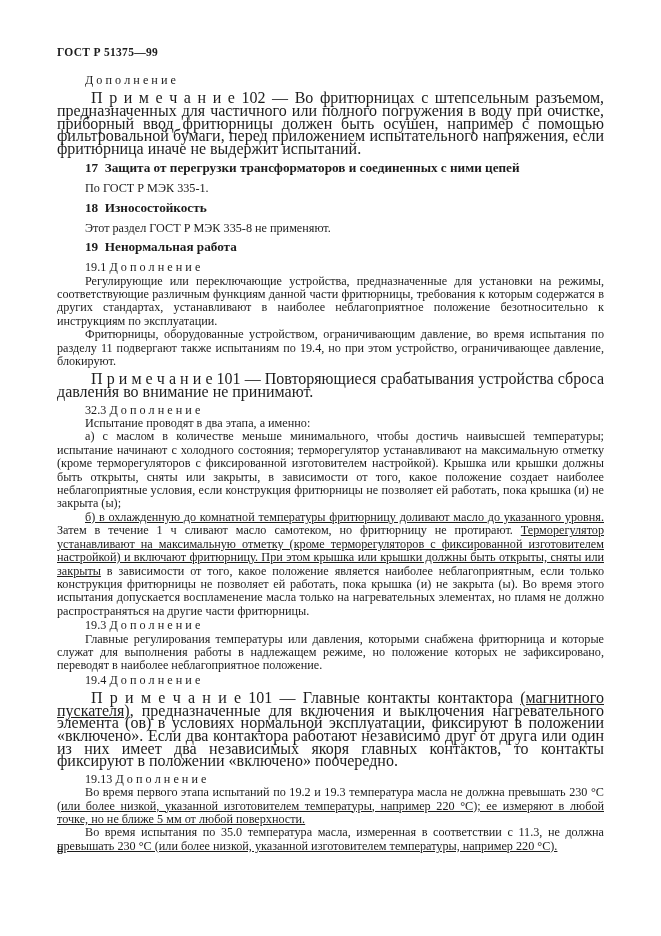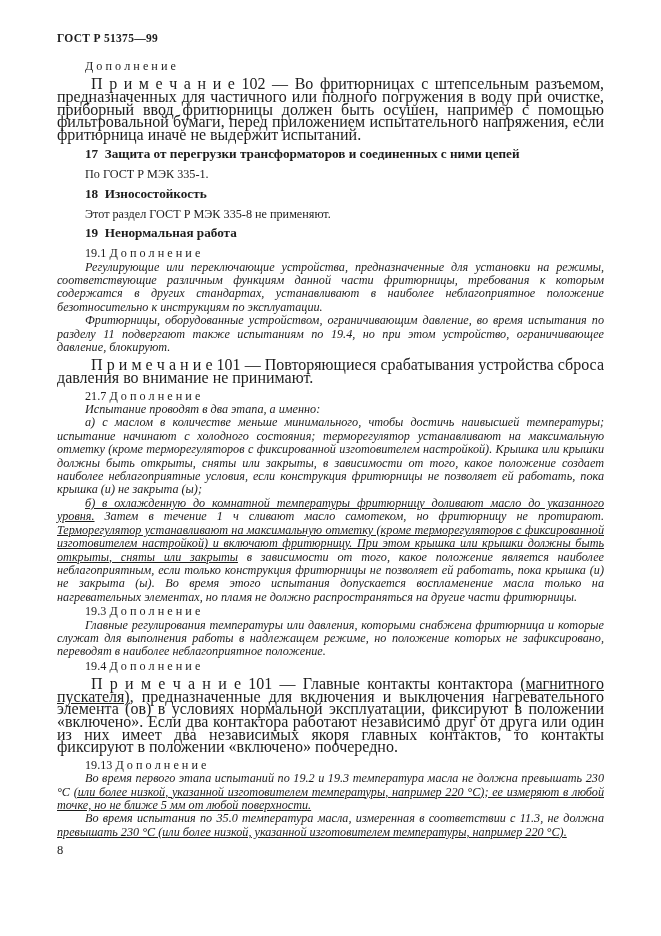--- a/index.html
+++ b/index.html
@@ -2,40 +2,40 @@
 <html><head>
 <meta charset="utf-8">
 <style>
   html, body { margin: 0; padding: 0; background: #ffffff; }
   .page {
     position: relative;
     width: 661px;
     height: 936px;
     background: #ffffff;
     box-sizing: border-box;
-    padding: 32px 57px 0 57px;
+    padding: 46px 57px 0 57px;
     overflow: hidden;
     font-family: "Liberation Serif", serif;
     color: #1c1c1c;
   }
   .running-header {
     font-weight: bold;
     font-size: 11.5px;
     letter-spacing: 0.3px;
     margin-bottom: 16px;
   }
   .doc-body p { margin: 0; }
   .blk {
     font-size: 12.2px;
     line-height: 13.4px;
     text-align: justify;
     text-indent: 28px;
   }
   .blk.plain, .blk.label { font-style: normal; }
-  .blk.italic { font-style: italic; }
+  .blk.italic { }
   .blk.label { margin-top: 1px; }
   .blk.heading {
     font-weight: bold;
     font-style: normal;
     font-size: 13.2px;
     line-height: 15px;
     text-align: left;
     margin: 4px 0 7px 0;
   }
   .blk.note {
@@ -63,21 +63,21 @@
       <p class="blk note"><span>П р и м е ч а н и е  102 — Во фритюрницах с штепсельным разъемом, предназначенных для частичного или полного погружения в воду при очистке, приборный ввод фритюрницы должен быть осушен, например с помощью фильтровальной бумаги, перед приложением испытательного напряжения, если фритюрница иначе не выдержит испытаний.</span></p>
       <p class="blk heading"><span>17&nbsp;&nbsp;Защита от перегрузки трансформаторов и соединенных с ними цепей</span></p>
       <p class="blk plain"><span>По ГОСТ Р МЭК 335-1.</span></p>
       <p class="blk heading"><span>18&nbsp;&nbsp;Износостойкость</span></p>
       <p class="blk plain"><span>Этот раздел ГОСТ Р МЭК 335-8 не применяют.</span></p>
       <p class="blk heading"><span>19&nbsp;&nbsp;Ненормальная работа</span></p>
       <p class="blk label"><span>19.1 Д о п о л н е н и е</span></p>
       <p class="blk italic"><span>Регулирующие или переключающие устройства, предназначенные для установки на режимы, соответствующие различным функциям данной части фритюрницы, требования к которым содержатся в других стандартах, устанавливают в наиболее неблагоприятное положение безотносительно к инструкциям по эксплуатации.</span></p>
       <p class="blk italic"><span>Фритюрницы, оборудованные устройством, ограничивающим давление, во время испытания по разделу 11 подвергают также испытаниям по 19.4, но при этом устройство, ограничивающее давление, блокируют.</span></p>
       <p class="blk note"><span>П р и м е ч а н и е  101 — Повторяющиеся срабатывания устройства сброса давления во внимание не принимают.</span></p>
-      <p class="blk label"><span>21.7 Д о п о л н е н и е</span></p>
+      <p class="blk label"><span>32.3 Д о п о л н е н и е</span></p>
       <p class="blk italic"><span>Испытание проводят в два этапа, а именно:</span></p>
       <p class="blk italic"><span>а) с маслом в количестве меньше минимального, чтобы достичь наивысшей температуры; испытание начинают с холодного состояния; терморегулятор устанавливают на максимальную отметку (кроме терморегуляторов с фиксированной изготовителем настройкой). Крышка или крышки должны быть открыты, сняты или закрыты, в зависимости от того, какое положение создает наиболее неблагоприятные условия, если конструкция фритюрницы не позволяет ей работать, пока крышка (и) не закрыта (ы);</span></p>
       <p class="blk italic"><span class="u">б) в охлажденную до комнатной температуры фритюрницу доливают масло до указанного уровня.</span><span> Затем в течение 1 ч сливают масло самотеком, но фритюрницу не протирают. </span><span class="u">Терморегулятор устанавливают на максимальную отметку (кроме терморегуляторов с фиксированной изготовителем настройкой) и включают фритюрницу. При этом крышка или крышки должны быть открыты, сняты или закрыты</span><span> в зависимости от того, какое положение является наиболее неблагоприятным, если только конструкция фритюрницы не позволяет ей работать, пока крышка (и) не закрыта (ы). Во время этого испытания допускается воспламенение масла только на нагревательных элементах, но пламя не должно распространяться на другие части фритюрницы.</span></p>
       <p class="blk label"><span>19.3 Д о п о л н е н и е</span></p>
       <p class="blk italic"><span>Главные регулирования температуры или давления, которыми снабжена фритюрница и которые служат для выполнения работы в надлежащем режиме, но положение которых не зафиксировано, переводят в наиболее неблагоприятное положение.</span></p>
       <p class="blk label"><span>19.4 Д о п о л н е н и е</span></p>
       <p class="blk note"><span>П р и м е ч а н и е  101 — Главные контакты контактора </span><span class="u">(магнитного пускателя)</span><span>, предназначенные для включения и выключения нагревательного элемента (ов) в условиях нормальной эксплуатации, фиксируют в положении «включено». Если два контактора работают независимо друг от друга или один из них имеет два независимых якоря главных контактов, то контакты фиксируют в положении «включено» поочередно.</span></p>
       <p class="blk label"><span>19.13 Д о п о л н е н и е</span></p>
       <p class="blk italic"><span>Во время первого этапа испытаний по 19.2 и 19.3 температура масла не должна превышать 230 °С </span><span class="u">(или более низкой, указанной изготовителем температуры, например 220 °С); ее измеряют в любой точке, но не ближе 5 мм от любой поверхности.</span></p>
       <p class="blk italic"><span>Во время испытания по 35.0 температура масла, измеренная в соответствии с 11.3, не должна </span><span class="u">превышать 230 °С (или более низкой, указанной изготовителем температуры, например 220 °С).</span></p>

